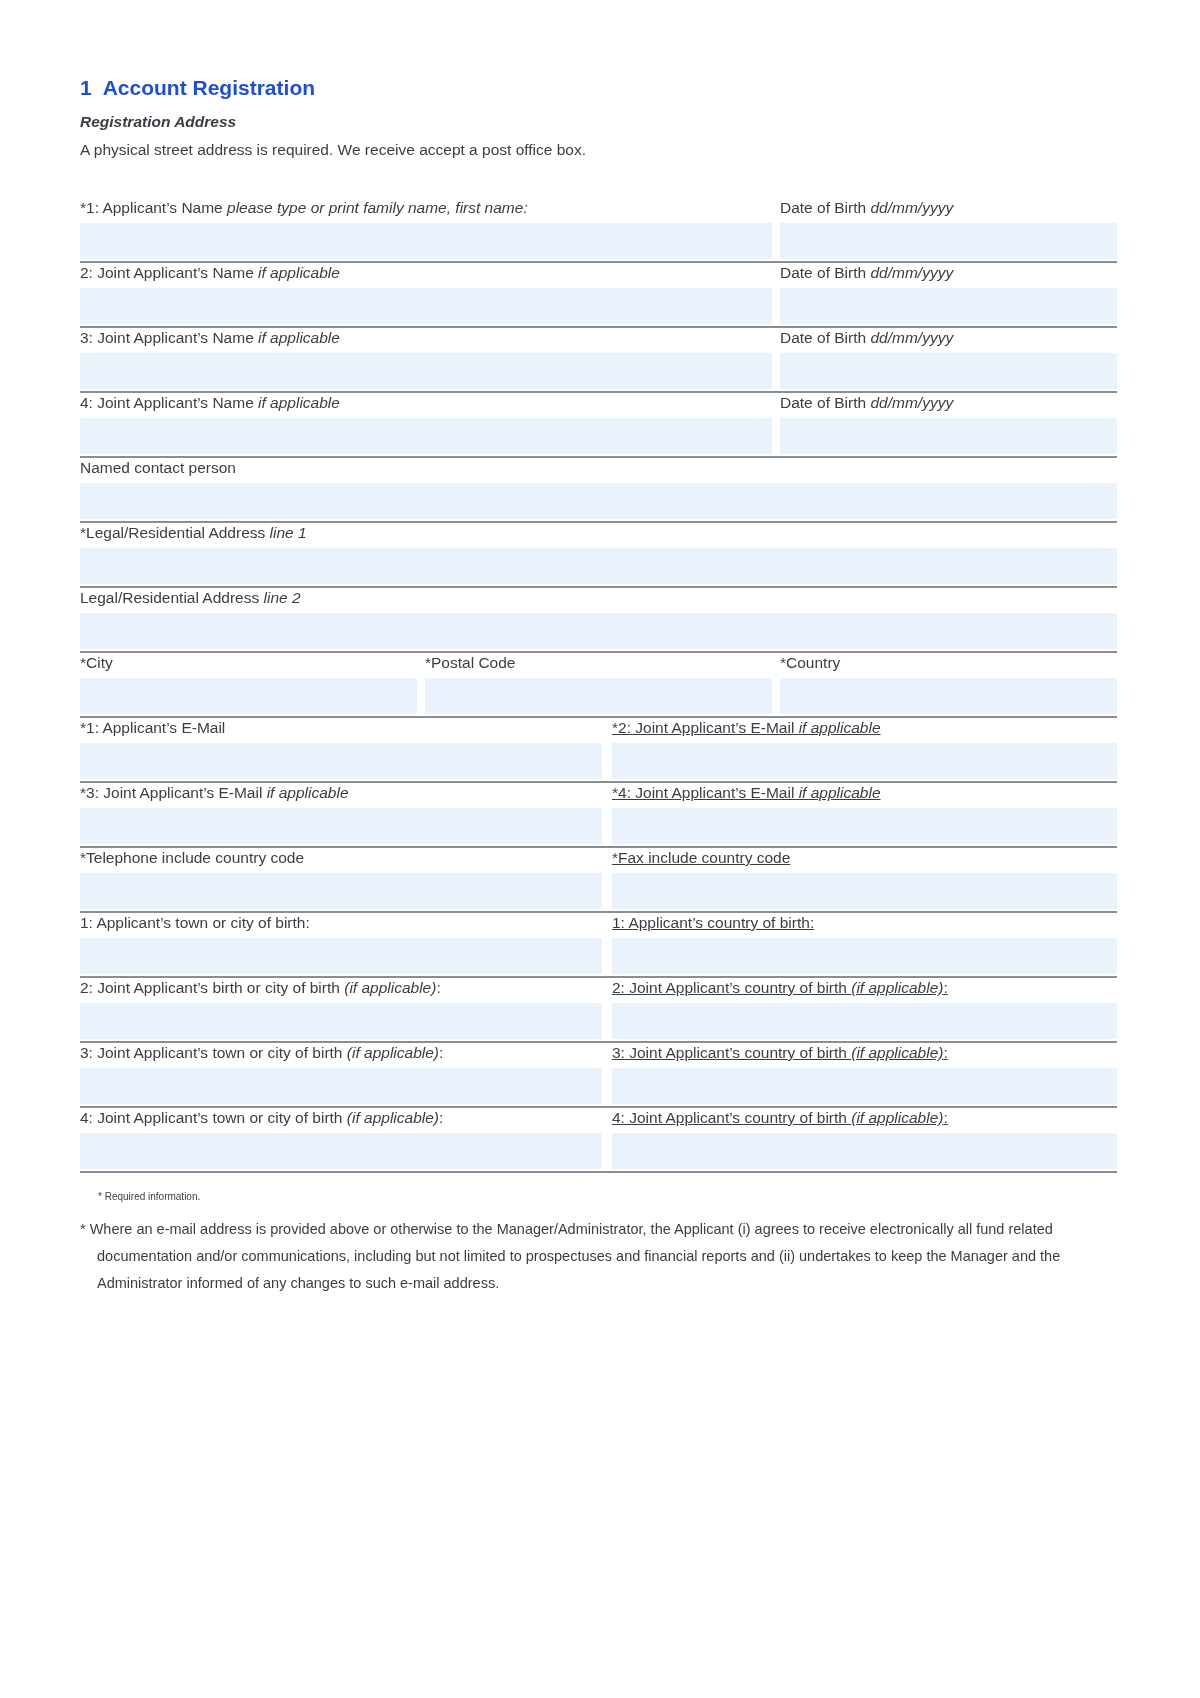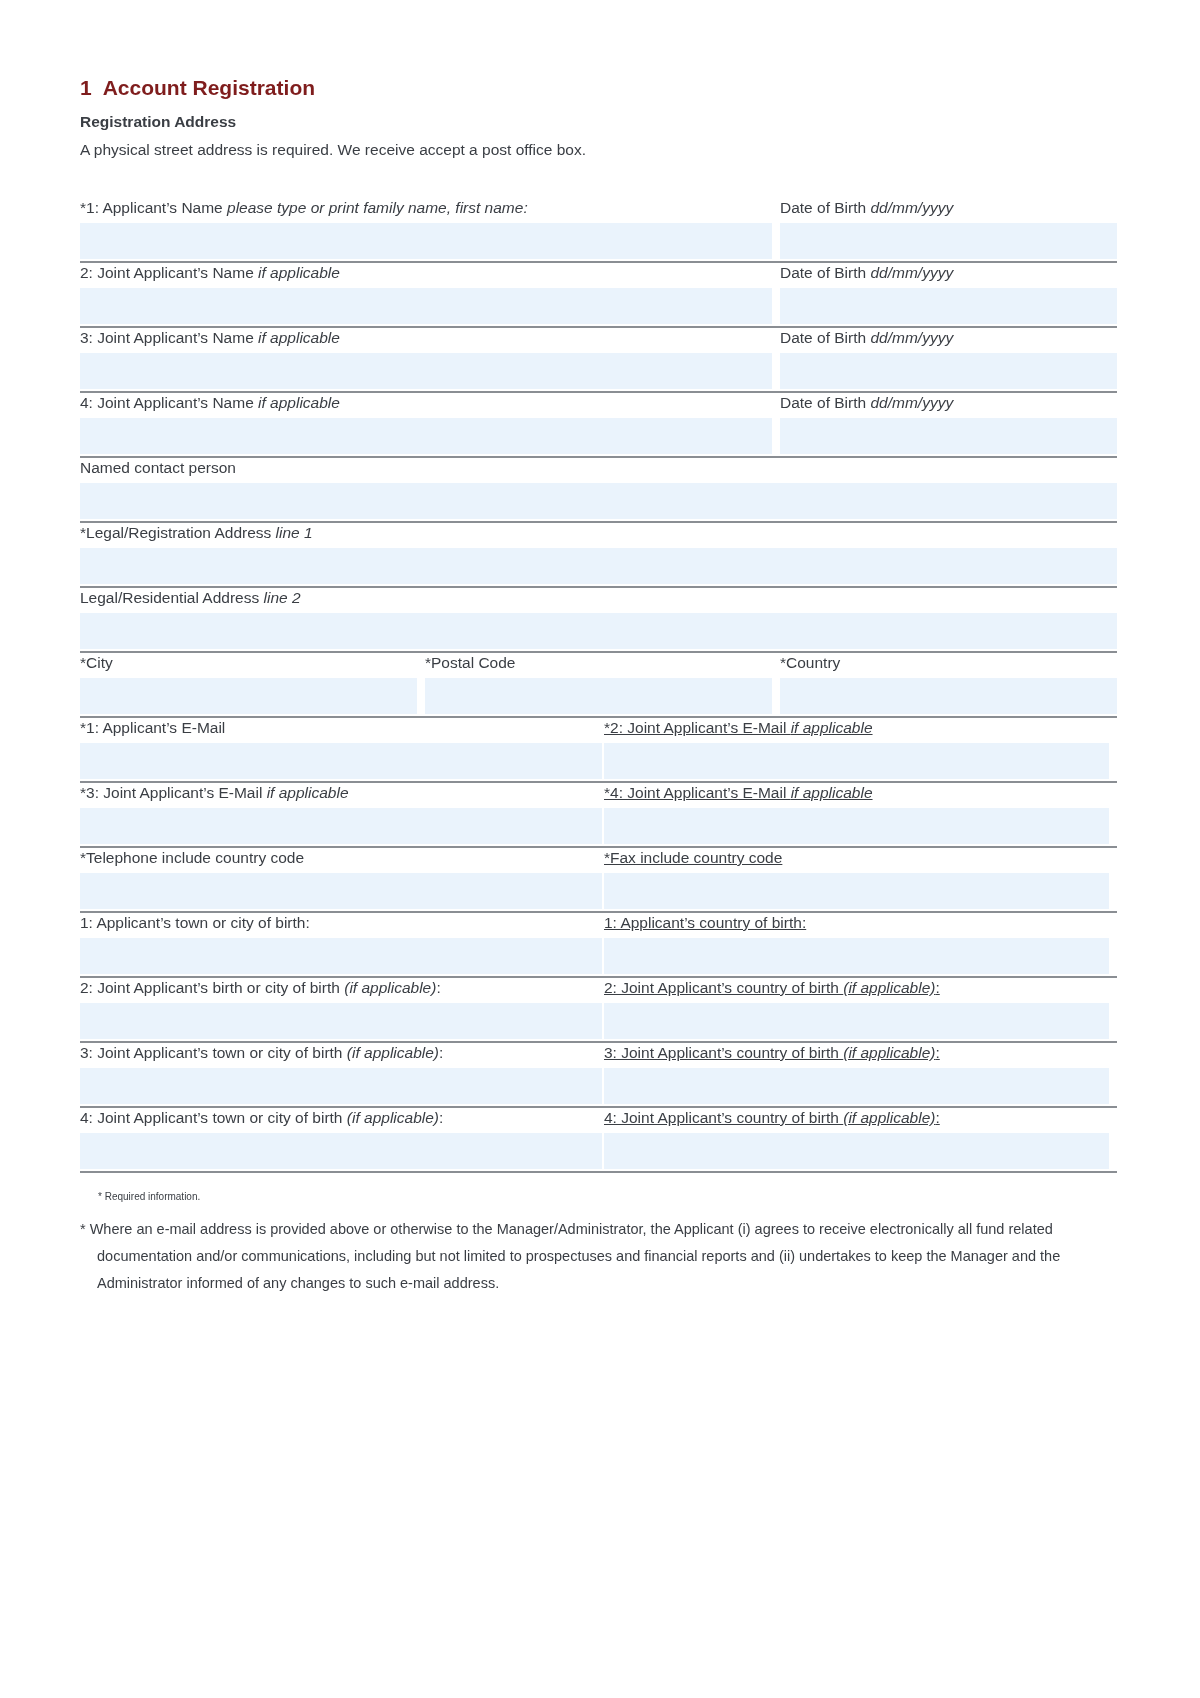--- a/index.html
+++ b/index.html
@@ -3,36 +3,36 @@
 <meta charset="utf-8">
 <style>
   html,body{margin:0;padding:0;}
   body{
     width:1200px;height:1698px;background:#ffffff;position:relative;
     font-family:"Liberation Sans", sans-serif;color:#3a3e44;
     -webkit-font-smoothing:antialiased;
   }
   .content{position:absolute;left:80px;top:76px;width:1037px;}
   .section-heading{
-    font-size:21px;line-height:24px;font-weight:bold;color:#7f1d1d;
+    font-size:21px;line-height:24px;font-weight:bold;color:#1d4ed8;
     margin:0 0 12px 0;
   }
   .section-heading .num{margin-right:11px;}
-  .subtitle{font-size:15.5px;line-height:19px;font-weight:bold;margin:10px 0 9px 0;}
+  .subtitle{font-size:15.5px;line-height:19px;font-weight:bold;margin:10px 0 9px 0;font-style:italic;}
   .intro{font-size:15.5px;line-height:19px;margin:0 0 39px 0;}
   .row{}
   .labels{display:flex;font-size:15.5px;line-height:19px;margin-bottom:6px;}
   .fields{
     display:flex;padding-bottom:2px;border-bottom:2px solid #8a8e93;
   }
   .labels em{font-style:italic;}
   .cols-a{gap:8px;}  .cols-a .c1{width:692px;} .cols-a .c2{width:337px;}
   .cols-b{gap:0;}    .cols-b .c1{width:1037px;}
   .cols-c{gap:8px;}  .cols-c .c1{width:337px;} .cols-c .c2{width:347px;} .cols-c .c3{width:337px;}
-  .cols-d{gap:2px;} .cols-d .c1{width:522px;} .cols-d .c2{width:505px;text-decoration:underline;}
+  .cols-d{gap:10px;} .cols-d .c1{width:522px;} .cols-d .c2{width:505px;text-decoration:underline;}
   .labels .c1,.labels .c2,.labels .c3{white-space:nowrap;overflow:visible;}
   .field-input{
     display:block;width:100%;height:36px;box-sizing:border-box;
     background:#eaf3fc;border:none;outline:none;border-radius:0;
     font-family:"Liberation Sans",sans-serif;font-size:15px;color:#3a3e44;
     padding:0 8px;
   }
   .footnote-required{font-size:10px;line-height:19px;margin:14px 0 10px 18px;}
   .footnote-long{
     font-size:14.5px;line-height:27px;margin:0;width:1037px;
@@ -116,21 +116,21 @@
     </div>
     <div class="fields cols-b">
       <div class="c1">
           <input class="field-input" type="text" style="">
         </div>
     </div>
   </div>
 
   <div class="row">
     <div class="labels cols-b">
-      <div class="c1"><span>*Legal/Registration Address </span><em>line 1</em></div>
+      <div class="c1"><span>*Legal/Residential Address </span><em>line 1</em></div>
     </div>
     <div class="fields cols-b">
       <div class="c1">
           <input class="field-input" type="text" style="">
         </div>
     </div>
   </div>
 
   <div class="row">
     <div class="labels cols-b">

